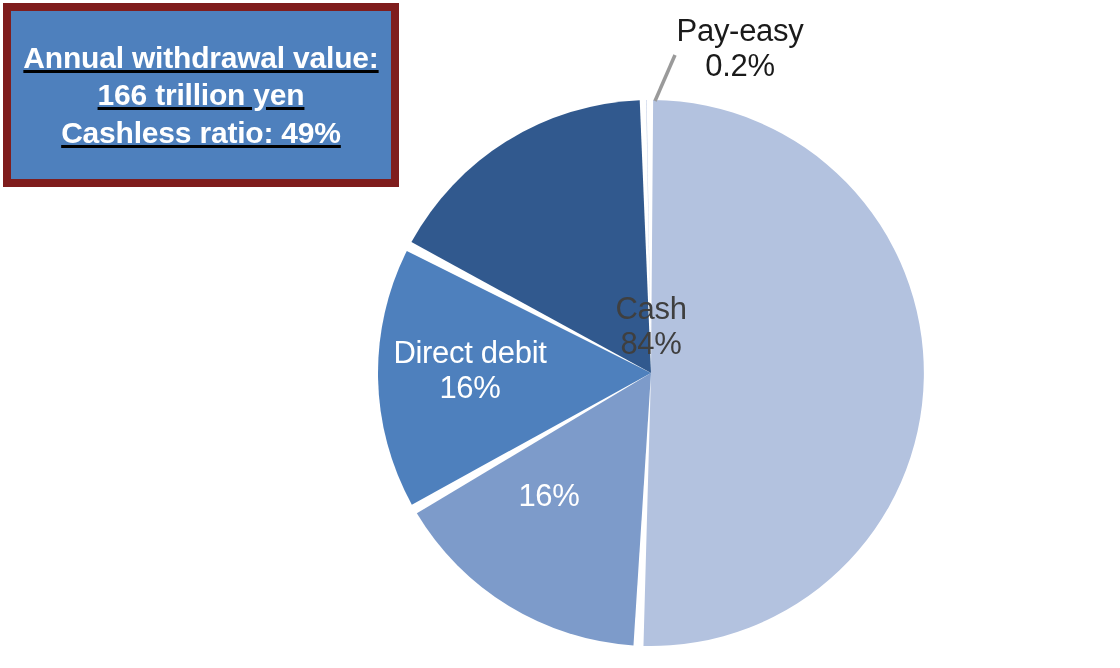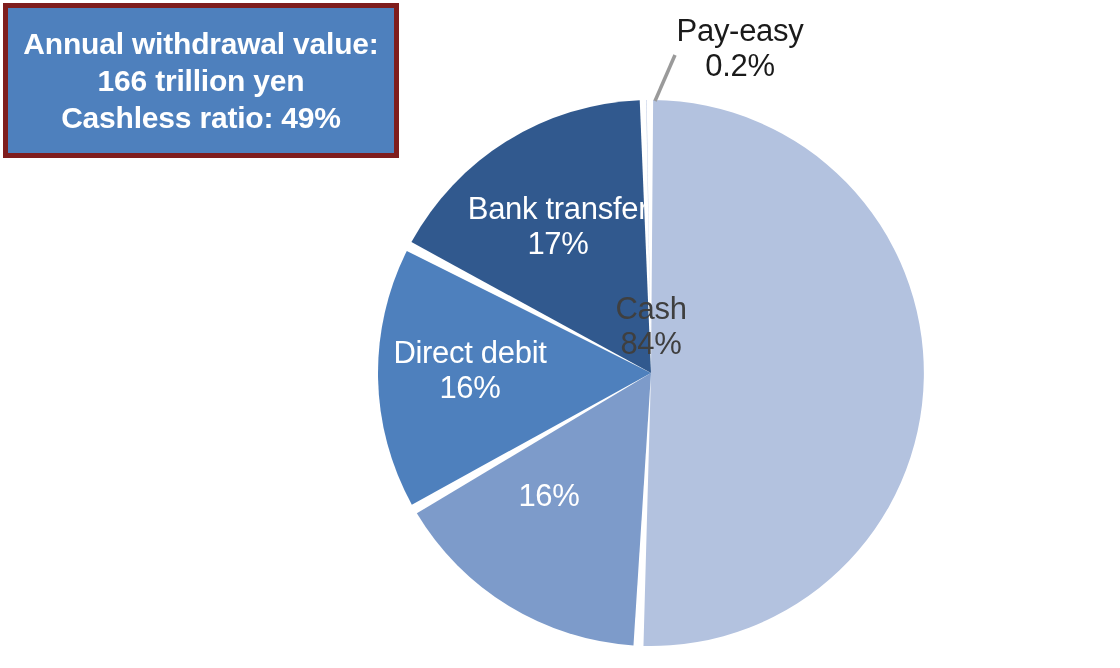--- a/index.html
+++ b/index.html
@@ -23,29 +23,30 @@
     height: 668px;
     background: #ffffff;
   }
 
   
   #callout {
     position: absolute;
     left: 3px;
     top: 3px;
     width: 396px;
-    height: 155px;
+    height: 184px;
     background: #4e80bd;
-    border: 5px solid #7f1d1d;
+    border: 8px solid #7f1d1d;
     box-sizing: border-box;
     display: flex;
     flex-direction: column;
     align-items: center;
     justify-content: center;
     gap: 2px;
+    text-decoration: underline;
   }
   #callout .cline {
     color: #ffffff;
     font-size: 30px;
     font-weight: bold;
     line-height: 1.17;
     letter-spacing: -0.2px;
     white-space: nowrap;
     text-align: center;
   }
@@ -135,23 +136,19 @@
 
   <div class="slice-label" id="label-credit">
     <span class="l2">16%</span>
   </div>
 
   <div class="slice-label" id="label-direct">
     <span class="l1">Direct debit</span>
     <span class="l2">16%</span>
   </div>
 
-  <div class="slice-label" id="label-bank">
-    <span class="l1">Bank transfer</span>
-    <span class="l2">17%</span>
-  </div>
 
   <div class="slice-label" id="label-payeasy">
     <span class="l1">Pay-easy</span>
     <span class="l2">0.2%</span>
   </div>
 
 </div>
 
 </body></html>

